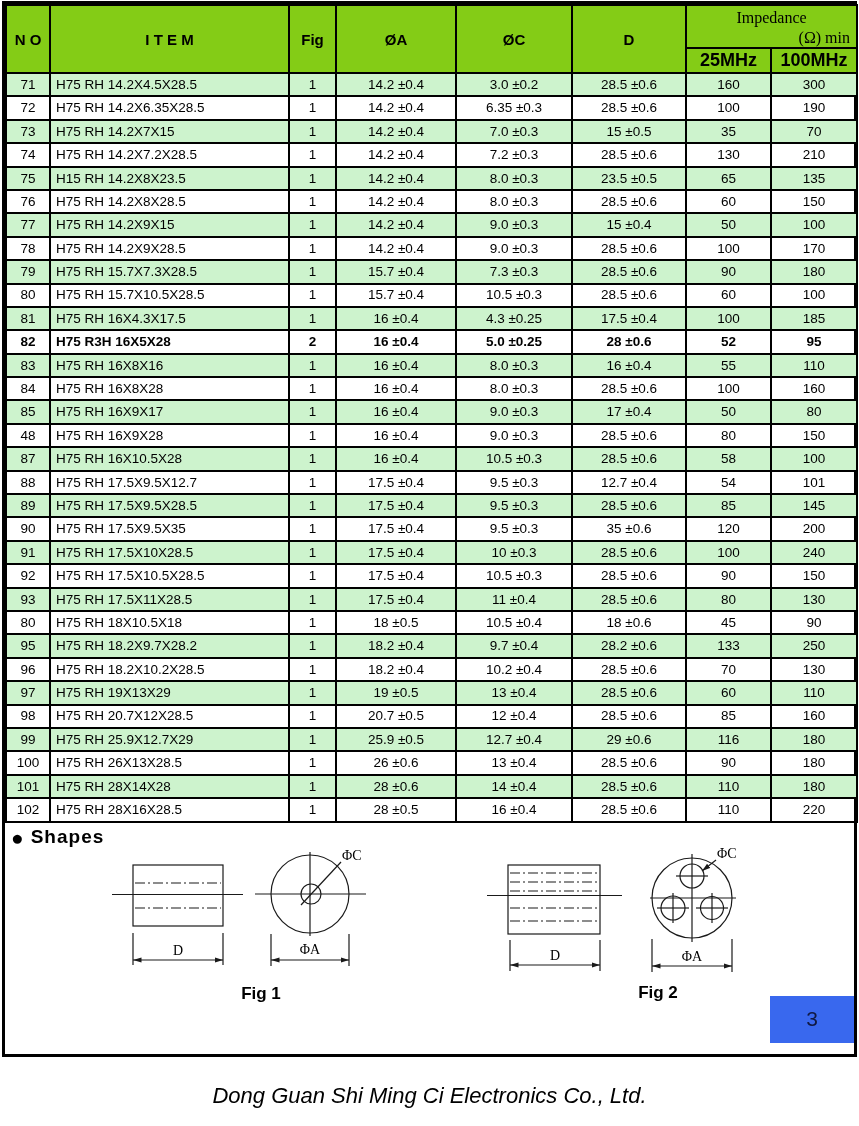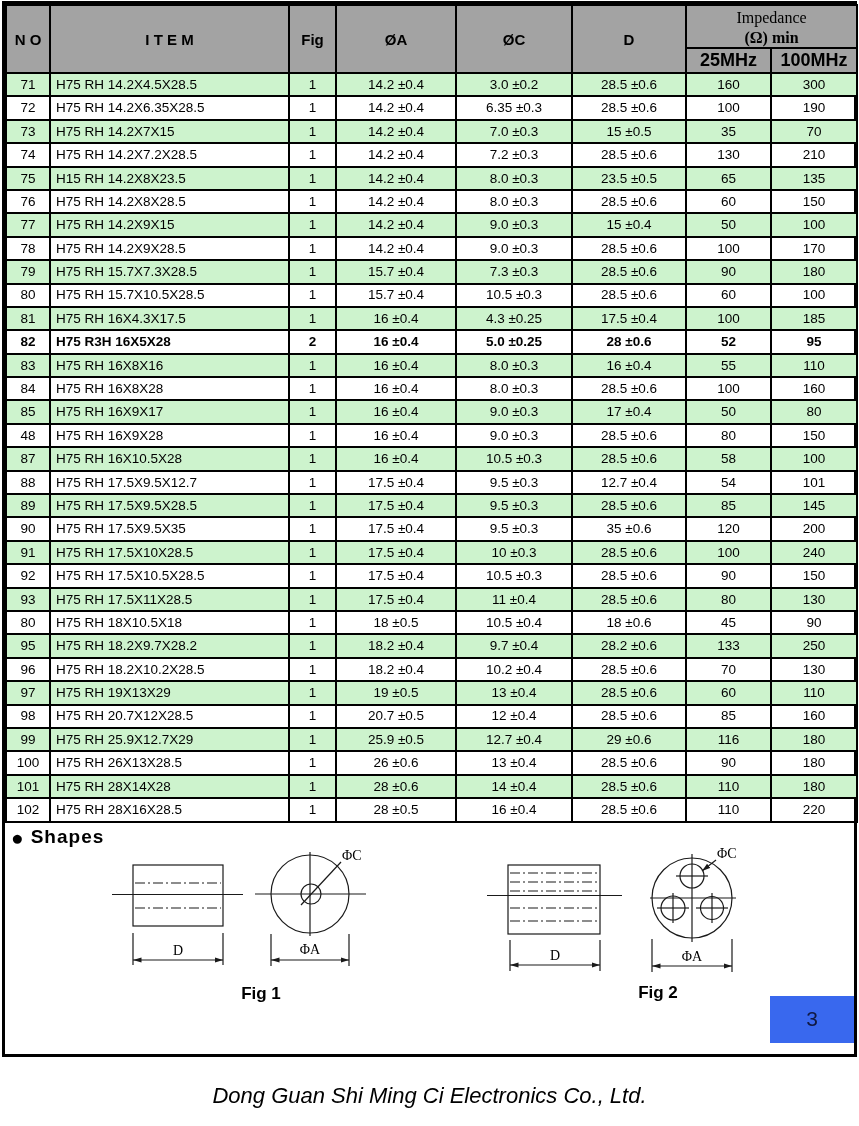--- a/index.html
+++ b/index.html
@@ -6,28 +6,28 @@
   body {
     width:859px; height:1126px; background:#fff; position:relative;
     font-family:"Liberation Sans", sans-serif; color:#000;
   }
   .doc-frame {
     position:absolute; left:2px; top:1px; width:849px; height:1050px;
     border:3px solid #000; background:#fff; box-sizing:content-box;
   }
   table.spec { width:100%; border-collapse:collapse; table-layout:fixed; }
   table.spec th, table.spec td { border:2px solid #000; overflow:hidden; white-space:nowrap; }
-  thead th { font-weight:bold; font-size:15px; background:#a3a3a3; }
+  thead th { font-weight:bold; font-size:15px; background:#84cc16; }
   .th-main { height:50px; }
   .th-imp {
     font-family:"Liberation Serif", serif; font-weight:normal; font-size:16px;
     vertical-align:top; padding:3px 6px 0 6px; border-bottom:2px solid #000;
   }
   .imp-l1 { text-align:center; }
-  .imp-l2 { text-align:center; margin-top:2px;font-weight:bold; }
+  .imp-l2 { text-align:right; margin-top:2px; }
   .th-freq { font-size:18px; height:20px; }
   tbody td { font-size:13.5px; text-align:center; height:21.4px; padding:0 2px; line-height:1; }
   td.c-item { text-align:left; padding-left:5px; }
   tr.green td { background:var(--row-green,#cdf3cd); }
   tr.boldrow td { font-weight:bold; }
   .shapes-section { position:relative; height:220px; }
   .shapes-title { padding:3px 8px 0 6px; font-size:19px; font-weight:bold; letter-spacing:1px; }
   .bullet { font-size:21px; line-height:1; vertical-align:-2px; margin-right:6px; }
   .drawings { position:absolute; left:0; top:24px; }
   .drawings line, .drawings rect, .drawings circle, .drawings path { stroke:#1a1a1a; fill:none; stroke-width:1.2; }

